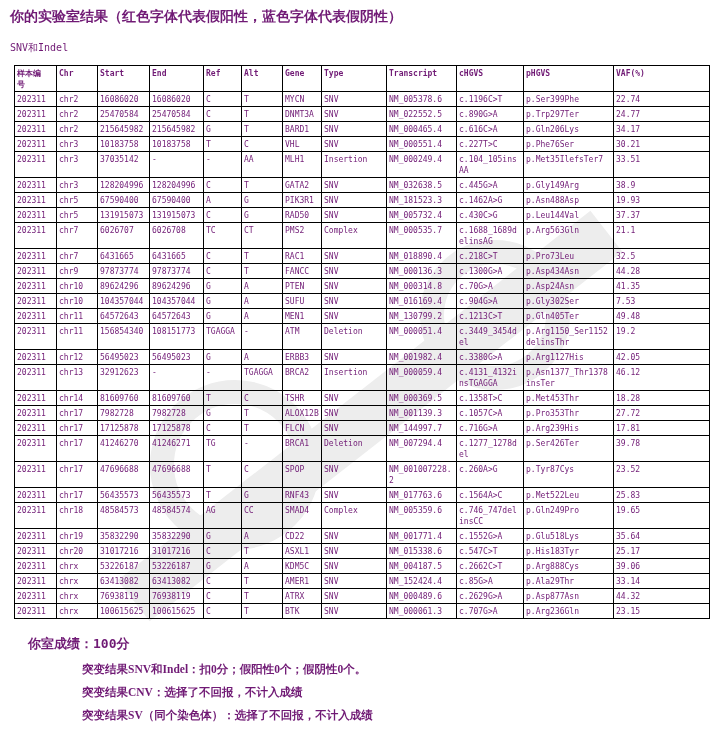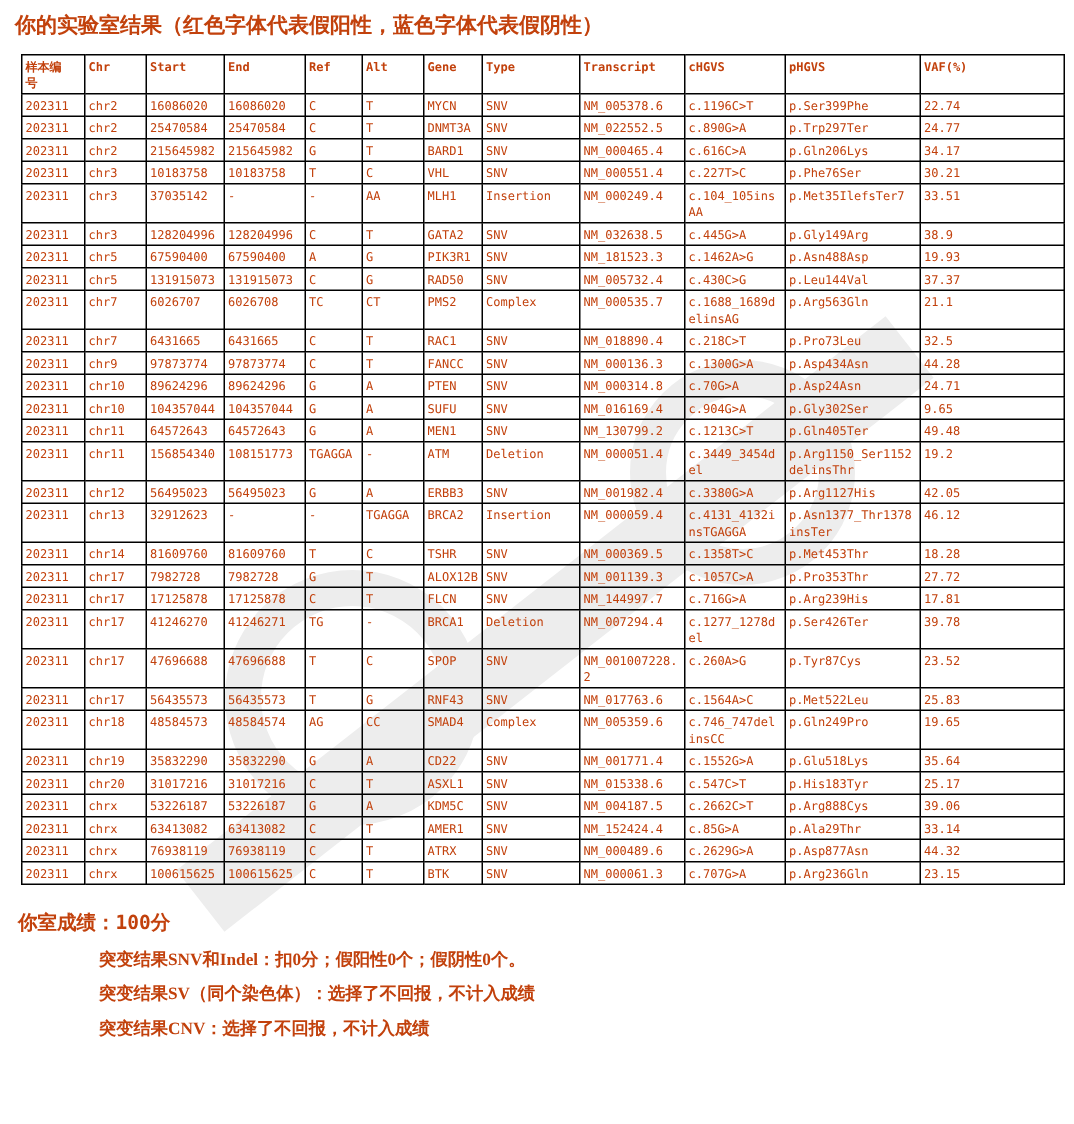--- a/index.html
+++ b/index.html
@@ -4,21 +4,21 @@
 <style>
   * { box-sizing: border-box; margin: 0; padding: 0; }
   html, body { background: #fff; }
   .page {
     position: relative;
     width: 716px;
     height: 749px;
     background: #ffffff;
     overflow: hidden;
     font-family: "DejaVu Sans Mono", "Liberation Mono", monospace;
-    color: #c2410c;
+    color: #701a75;
   }
   
   .watermark { position: absolute; left: 0; top: 0; width: 716px; height: 749px; z-index: 0; }
   .wm-ring {
     position: absolute; border-radius: 50%;
     border: 24px solid #ededed; background: transparent;
   }
   .wm-ring.r1 { left: 150px; top: 380px; width: 170px; height: 170px; }
   .wm-ring.r2 { left: 420px; top: 240px; width: 150px; height: 150px; }
   .wm-band {
@@ -43,21 +43,21 @@
   table.variants th, table.variants td {
     border: 1px solid #000;
     padding: 2px 2px 1px 2px;
     text-align: left; vertical-align: top;
     word-break: break-all;
     overflow: hidden;
   }
   table.variants th { font-weight: bold; }
   table.variants th:first-child span { display: inline-block; width: 26px; word-break: break-all; }
 
-  .summary { margin-top: 16px; }
+  .summary { margin-top: 16px; margin-left: 16px; }
   .score-line {
     font-size: 13px; font-weight: bold;
     margin-left: 2px;
     font-family: "DejaVu Sans Mono", "DejaVu Sans", monospace;
   }
   .detail-line {
     font-size: 11.5px; font-weight: bold; line-height: 14px;
     margin: 9px 0 0 56px;
     font-family: Liberation Serif, serif;
   }
@@ -70,20 +70,21 @@
   <div class="watermark">
     <div class="wm-ring r1"></div>
     <div class="wm-ring r2"></div>
     <div class="wm-band"></div>
   </div>
 
   <div class="content">
 
     <div class="title">你的实验室结果（红色字体代表假阳性，蓝色字体代表假阴性）</div>
 
+    <div class="section-label">SNV和Indel</div>
 
     <table class="variants">
       <colgroup>
         <col style="width:42px">
           <col style="width:41px">
           <col style="width:52px">
         <col style="width:54px">
           <col style="width:38px">
           <col style="width:41px">
         <col style="width:39px">
@@ -269,35 +270,35 @@
             <td>chr10</td>
             <td>89624296</td>
             <td>89624296</td>
             <td>G</td>
             <td>A</td>
             <td>PTEN</td>
             <td>SNV</td>
             <td>NM_000314.8</td>
             <td>c.70G&gt;A</td>
             <td>p.Asp24Asn</td>
-            <td>24.71</td>
+            <td>41.35</td>
           </tr>
           <tr>
             <td>202311</td>
             <td>chr10</td>
             <td>104357044</td>
             <td>104357044</td>
             <td>G</td>
             <td>A</td>
             <td>SUFU</td>
             <td>SNV</td>
             <td>NM_016169.4</td>
             <td>c.904G&gt;A</td>
             <td>p.Gly302Ser</td>
-            <td>9.65</td>
+            <td>7.53</td>
           </tr>
           <tr>
             <td>202311</td>
             <td>chr11</td>
             <td>64572643</td>
             <td>64572643</td>
             <td>G</td>
             <td>A</td>
             <td>MEN1</td>
             <td>SNV</td>
@@ -529,18 +530,18 @@
             <td>c.707G&gt;A</td>
             <td>p.Arg236Gln</td>
             <td>23.15</td>
           </tr>
         </tbody>
     </table>
 
     <div class="summary">
       <div class="score-line">你室成绩：100分</div>
       <div class="detail-line">突变结果SNV和Indel：扣0分；假阳性0个；假阴性0个。</div>
+      <div class="detail-line">突变结果CNV：选择了不回报，不计入成绩</div>
       <div class="detail-line">突变结果SV（同个染色体）：选择了不回报，不计入成绩</div>
-      <div class="detail-line">突变结果CNV：选择了不回报，不计入成绩</div>
     </div>
 
   </div>
 </div>
 
 </body></html>

